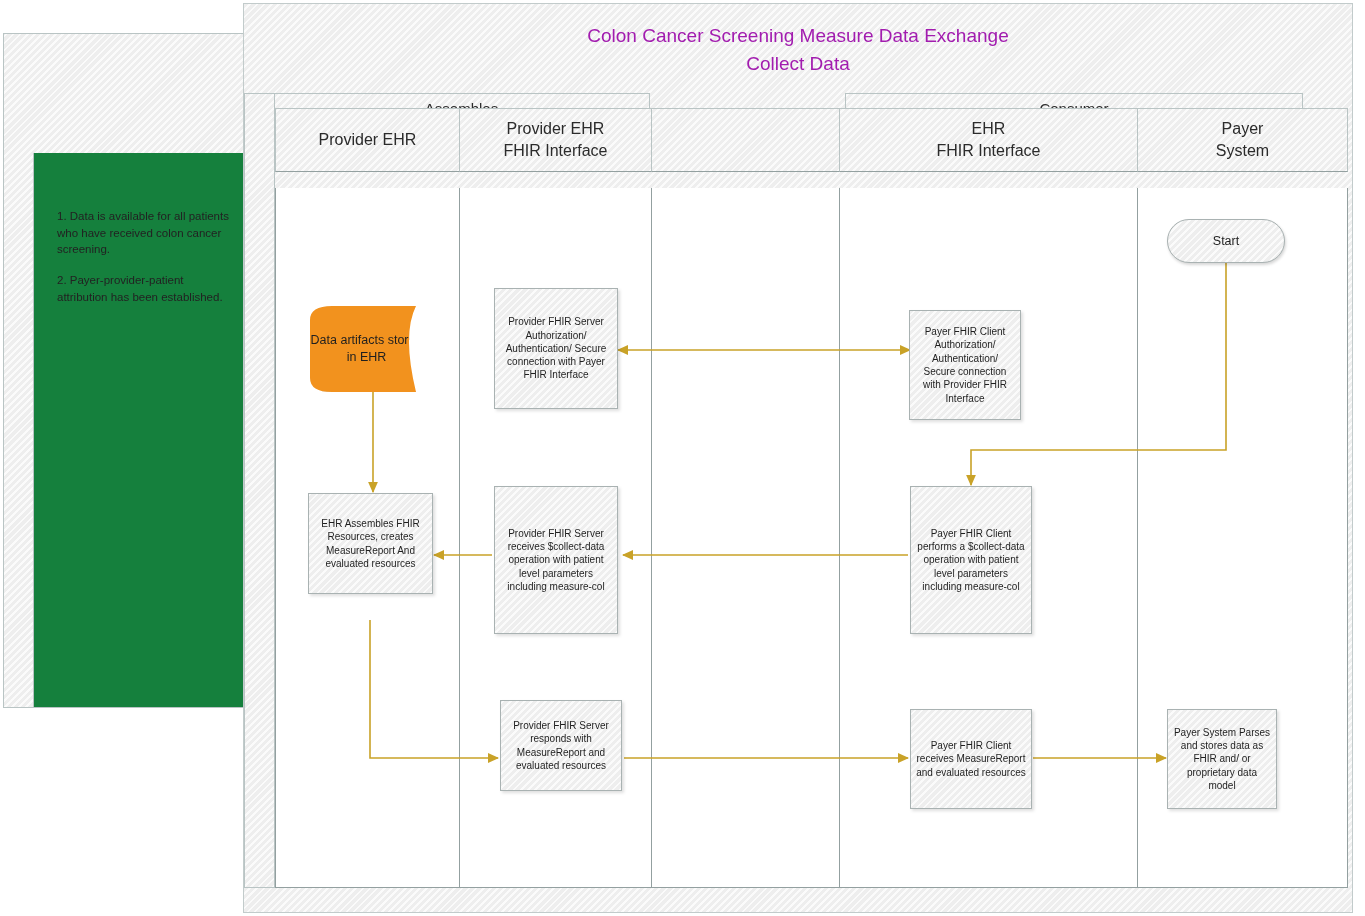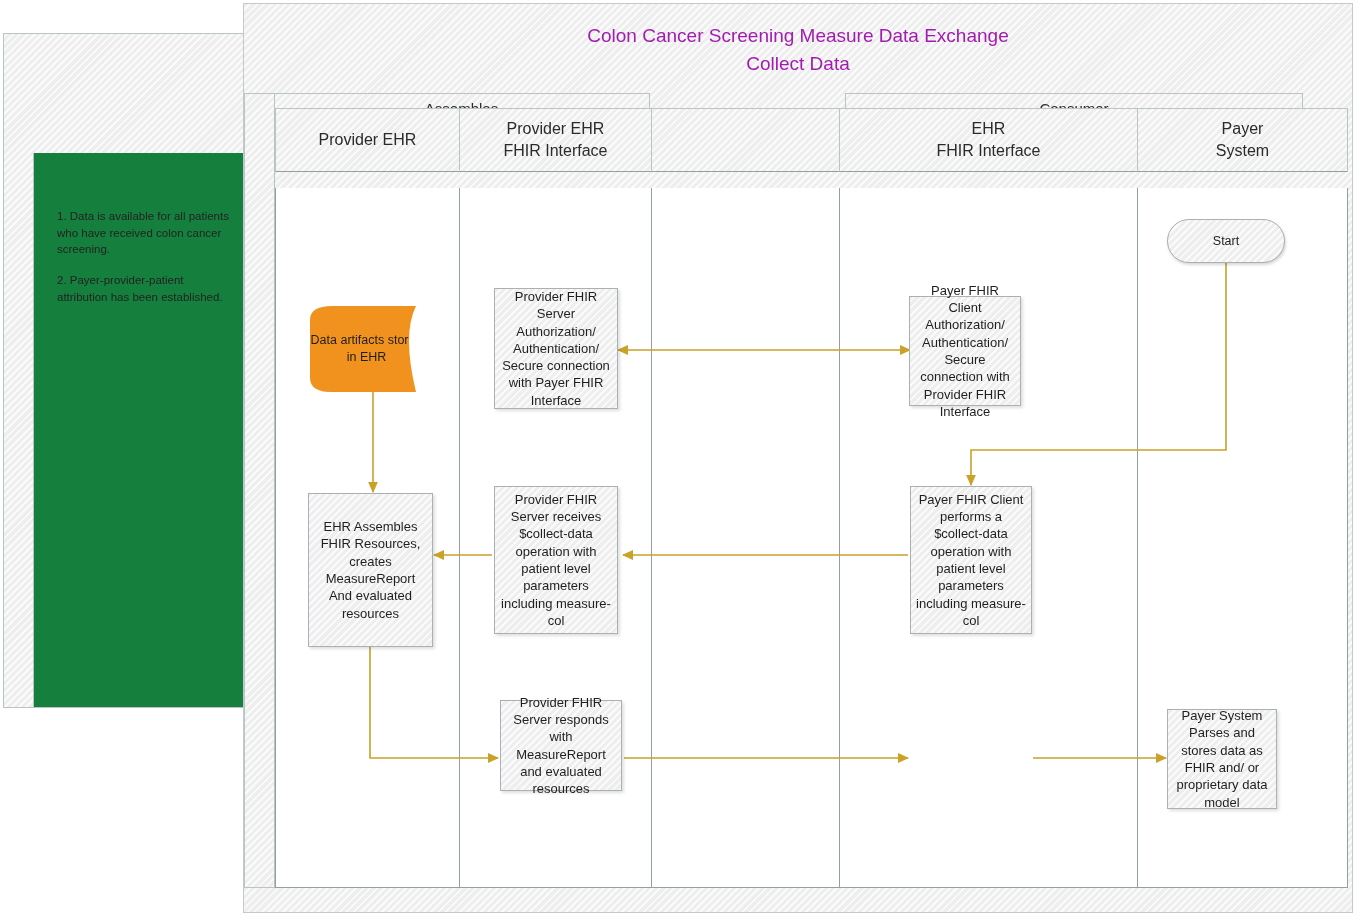--- a/index.html
+++ b/index.html
@@ -105,21 +105,21 @@
     border: 1px solid #b9c4c4;
   }
 
   
   .node {
     position: absolute;
     border: 1px solid #a9b2b2;
     box-shadow: 2px 2px 3px rgba(0,0,0,0.13);
     display: flex; align-items: center; justify-content: center;
     text-align: center;
-    font-size: 13px; color: #1f1f1f; line-height: 1.33;
+    font-size: 10px; color: #1f1f1f; line-height: 1.33;
     padding: 4px 5px;
     z-index: 6;
   }
 
   .node.start {
     border-radius: 28px;
     font-size: 12.5px;
     box-shadow: 1px 2px 3px rgba(0,0,0,0.16);
   }
 
@@ -232,38 +232,41 @@
   </div>
 
   <div class="node datastore" style="left:310px; top:306px; width:127px; height:86px;">
     <span class="ds-inner">Data artifacts stored in EHR</span>
   </div>
 
   <div class="node hatch" style="left:494px; top:288px; width:124px; height:121px;">
     <span>Provider FHIR Server Authorization/ Authentication/ Secure connection with Payer FHIR Interface</span>
   </div>
 
-  <div class="node hatch" style="left:909px; top:296px; width:112px; height:110px;">
+  <div class="node hatch" style="left:909px; top:310px; width:112px; height:110px;">
     <span>Payer FHIR Client Authorization/ Authentication/ Secure connection with Provider FHIR Interface</span>
   </div>
 
-  <div class="node hatch" style="left:308px; top:493px; width:125px; height:154px;">
+  <div class="node hatch" style="left:308px; top:493px; width:125px; height:101px;">
     <span>EHR Assembles FHIR Resources, creates MeasureReport And evaluated resources</span>
   </div>
 
   <div class="node hatch" style="left:494px; top:486px; width:124px; height:148px;">
     <span>Provider FHIR Server receives $collect-data operation with patient level parameters including measure-col</span>
   </div>
 
   <div class="node hatch" style="left:910px; top:486px; width:122px; height:148px;">
     <span>Payer FHIR Client performs a $collect-data operation with patient level parameters including measure-col</span>
   </div>
 
   <div class="node hatch" style="left:500px; top:700px; width:122px; height:91px;">
     <span>Provider FHIR Server responds with MeasureReport and evaluated resources</span>
   </div>
 
+  <div class="node hatch" style="left:910px; top:709px; width:122px; height:100px;">
+    <span>Payer FHIR Client receives MeasureReport and evaluated resources</span>
+  </div>
 
   <div class="node hatch" style="left:1167px; top:709px; width:110px; height:100px;">
     <span>Payer System Parses and stores data as FHIR and/ or proprietary data model</span>
   </div>
 
 </div>
 
 </body></html>

